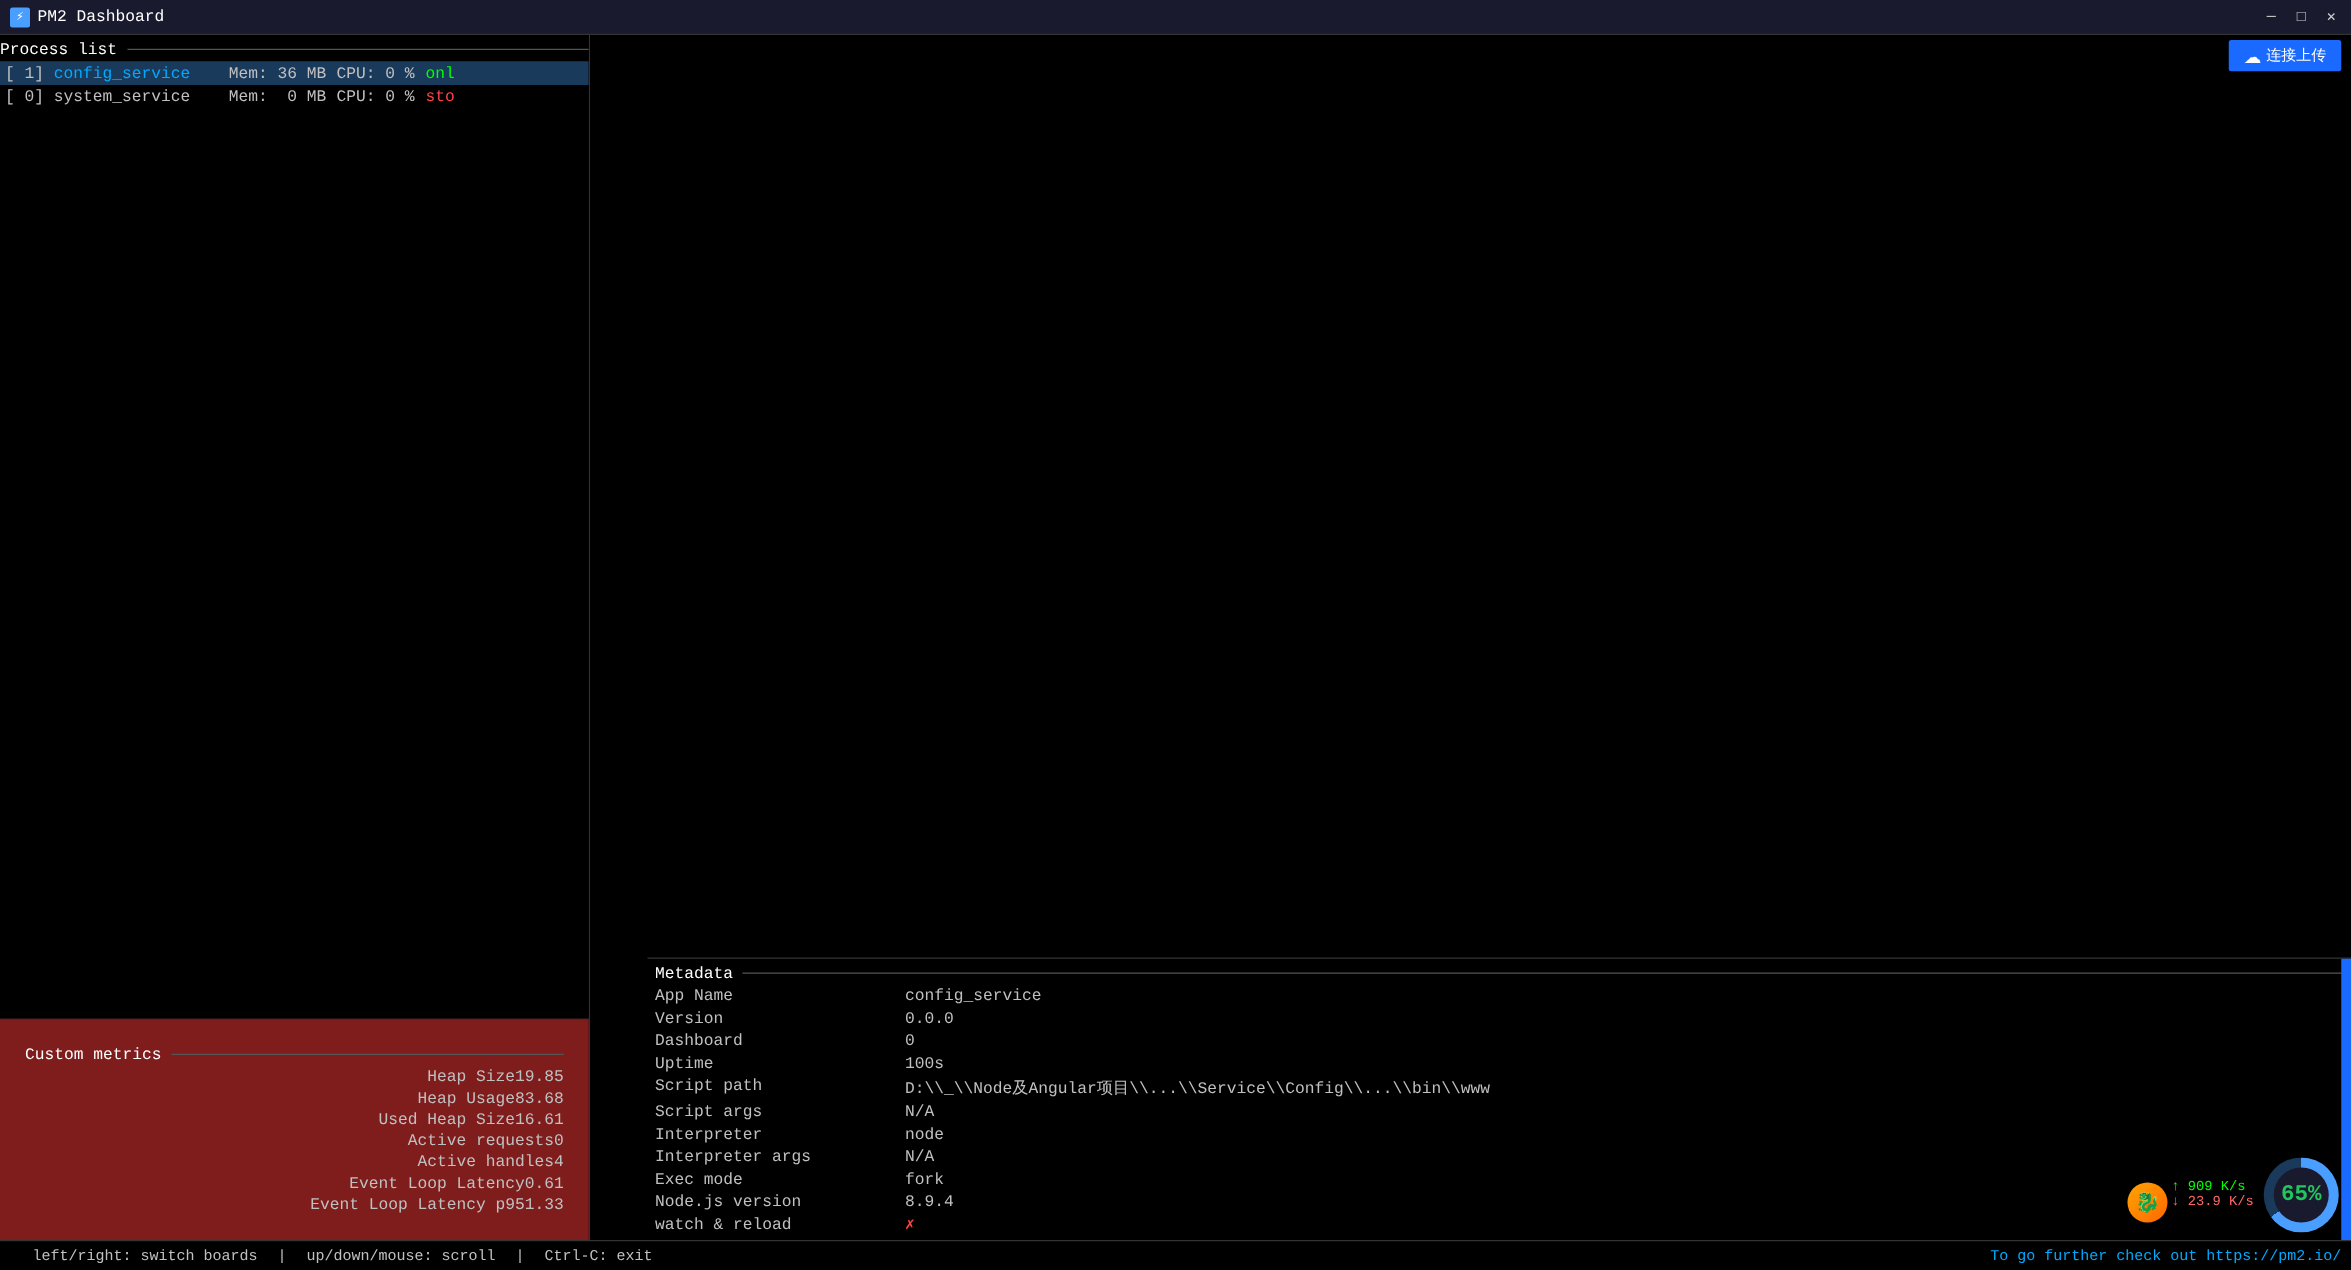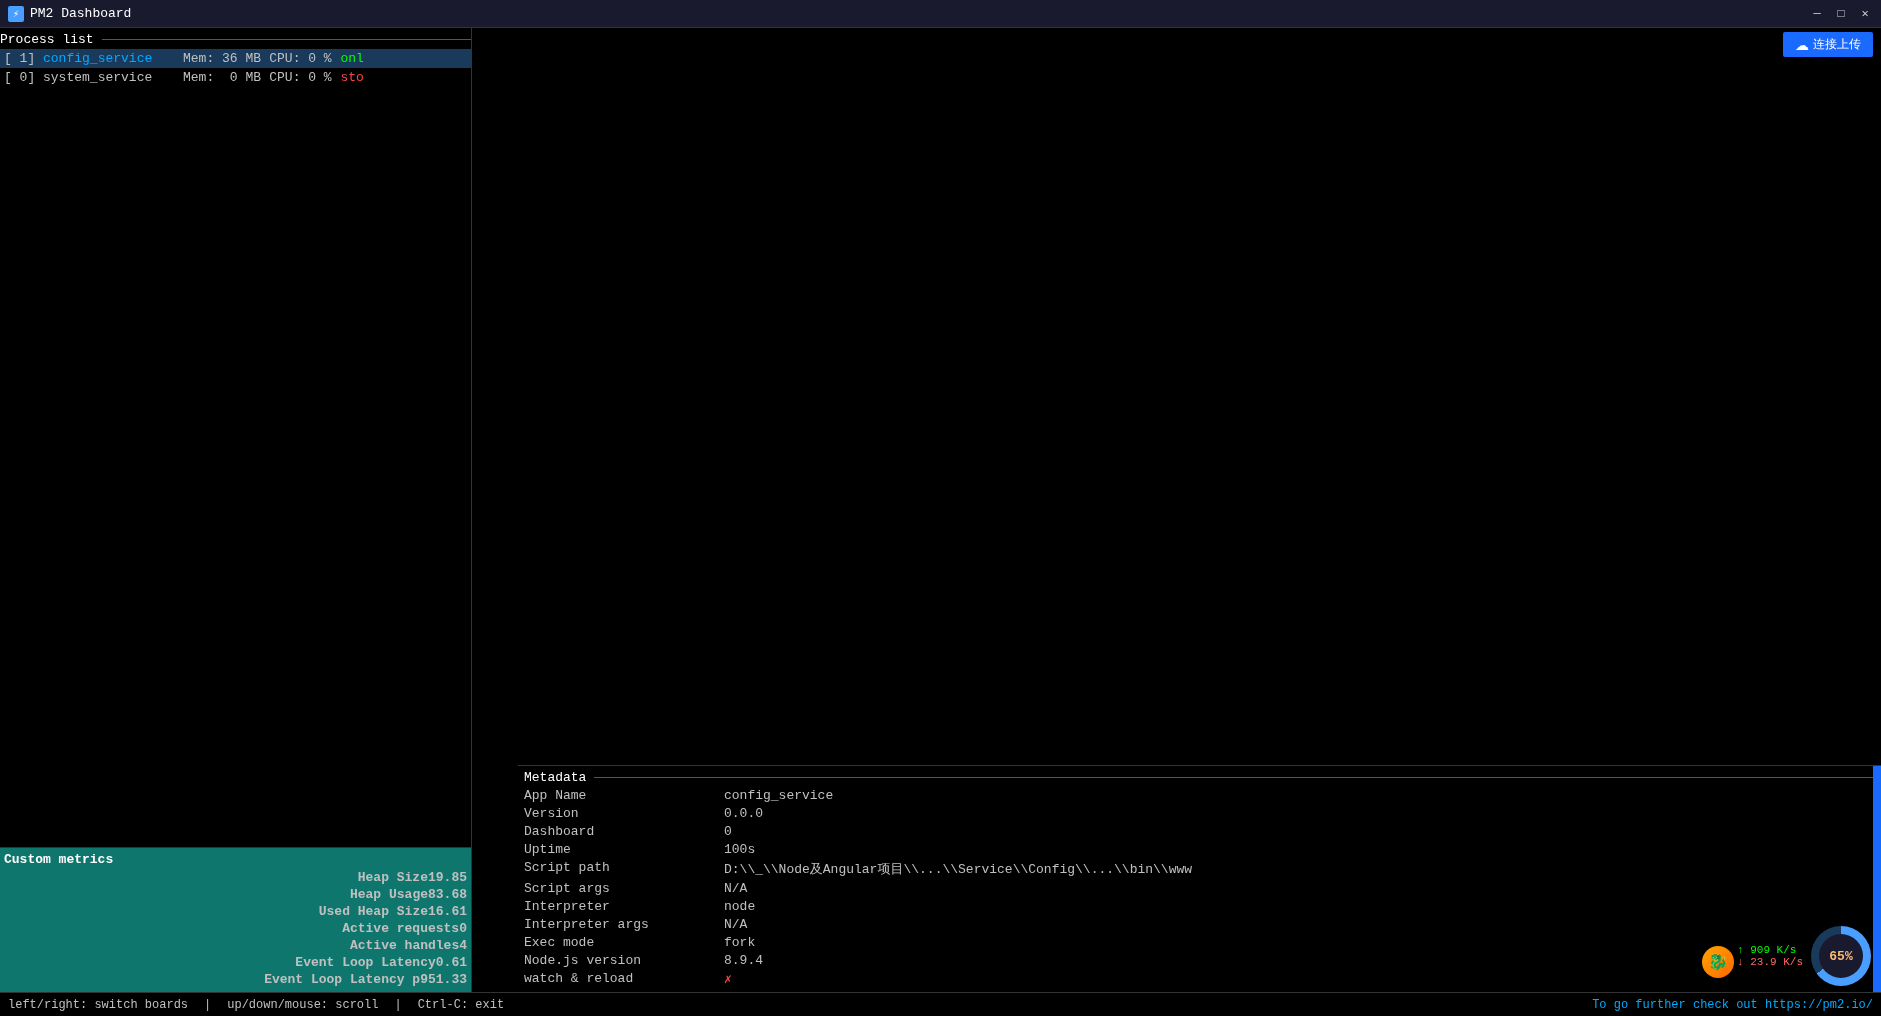--- a/index.html
+++ b/index.html
@@ -104,25 +104,24 @@
     }
     .process-mem-label { color: #c0c0c0; }
     .process-mem-val { color: #c0c0c0; min-width: 55px; }
     .process-cpu-label { color: #c0c0c0; }
     .process-cpu-val { color: #c0c0c0; min-width: 40px; }
     .status-online { color: #00ff00; }
     .status-stopped { color: #ff4444; }
 
     
     .custom-metrics {
-      background: #0f766e;
+      background: #7f1d1d;
       border-top: 1px solid #333;
-      padding: 4px;
+      padding: 20px;
       flex-shrink: 0;
-      font-weight: bold;
     }
     .metric-row {
       display: flex;
       justify-content: flex-end;
       padding: 1px 0;
     }
     .metric-name { color: #c0c0c0; }
     .metric-value { color: #c0c0c0; }
 
     
@@ -183,21 +182,21 @@
       color: #c0c0c0;
       height: 24px;
       display: flex;
       align-items: center;
       justify-content: space-between;
       padding: 0 8px;
       border-top: 1px solid #333;
       flex-shrink: 0;
       font-size: 12px;
     }
-    .status-left { display: flex; gap: 16px; }
+    .status-left { display: flex; gap: 16px; margin-left: 18px; }
     .status-right { color: #00aaff; }
 
     
     .bottom-right-widget {
       position: fixed;
       bottom: 30px;
       right: 10px;
       display: flex;
       align-items: center;
       gap: 8px;
@@ -221,23 +220,23 @@
       position: relative;
     }
     .cpu-circle-inner {
       width: 44px;
       height: 44px;
       border-radius: 50%;
       background: #1a1a2e;
       display: flex;
       align-items: center;
       justify-content: center;
-      font-size: 13px;
+      font-size: 18px;
       font-weight: bold;
-      color: #fdba74;
+      color: #22c55e;
     }
     .pm2-icon {
       width: 32px;
       height: 32px;
       background: linear-gradient(135deg, #ffa500, #ff6600);
       border-radius: 50%;
       display: flex;
       align-items: center;
       justify-content: center;
       font-size: 16px;

